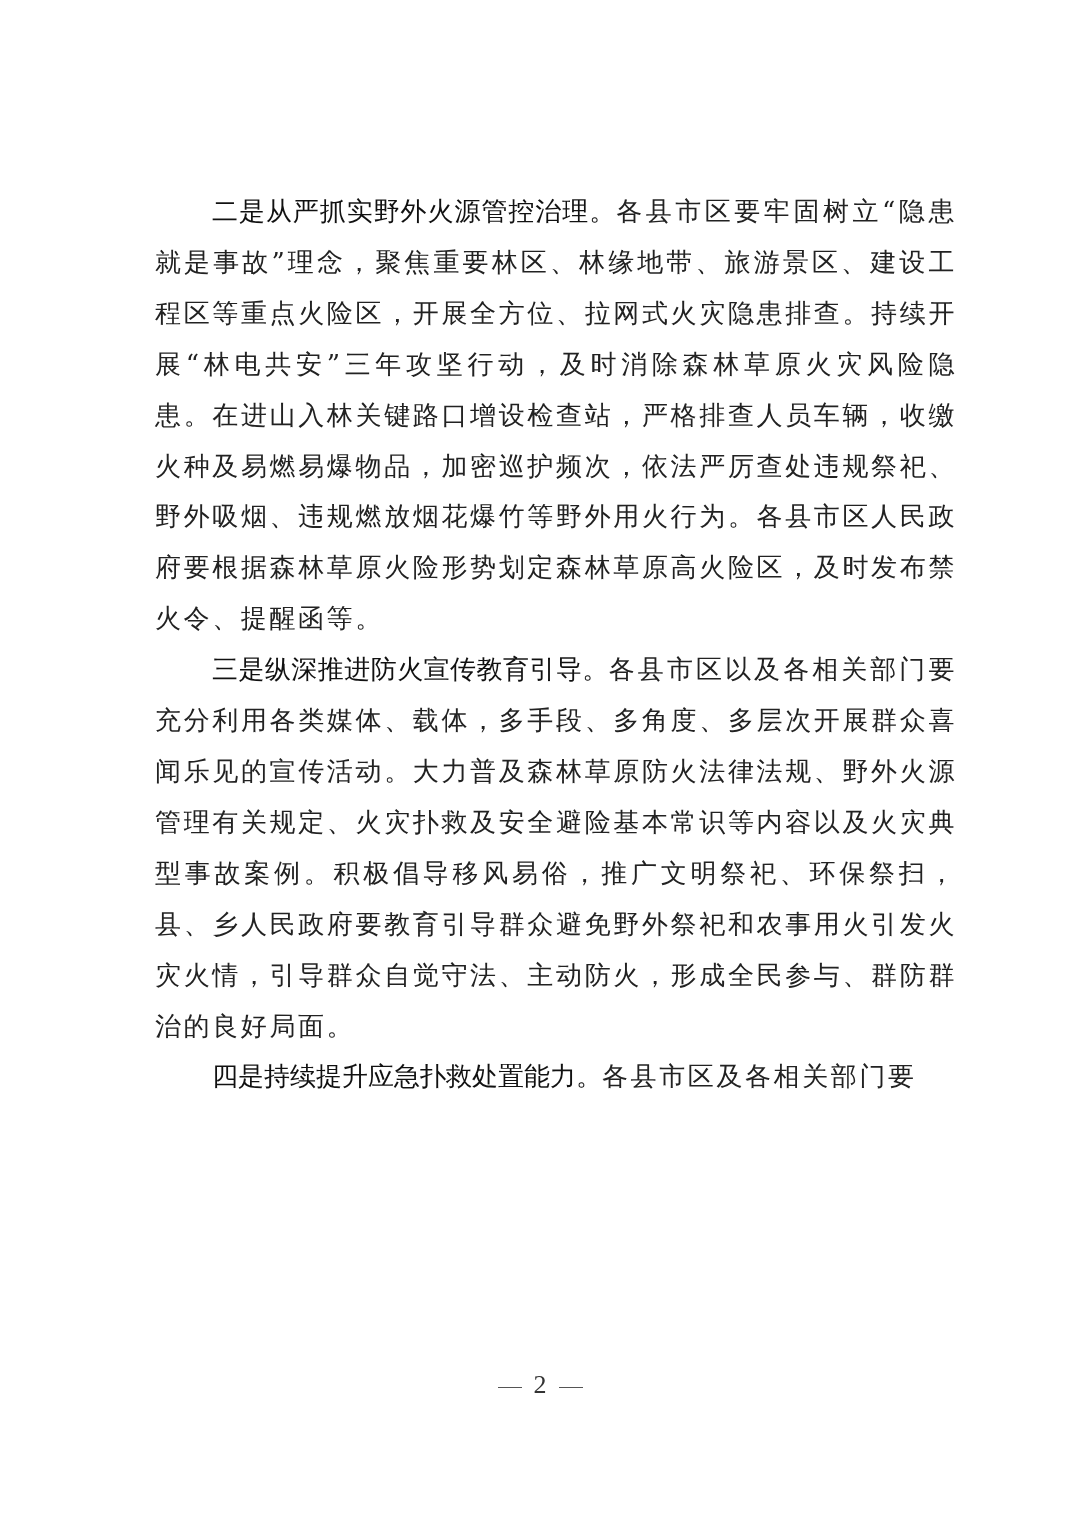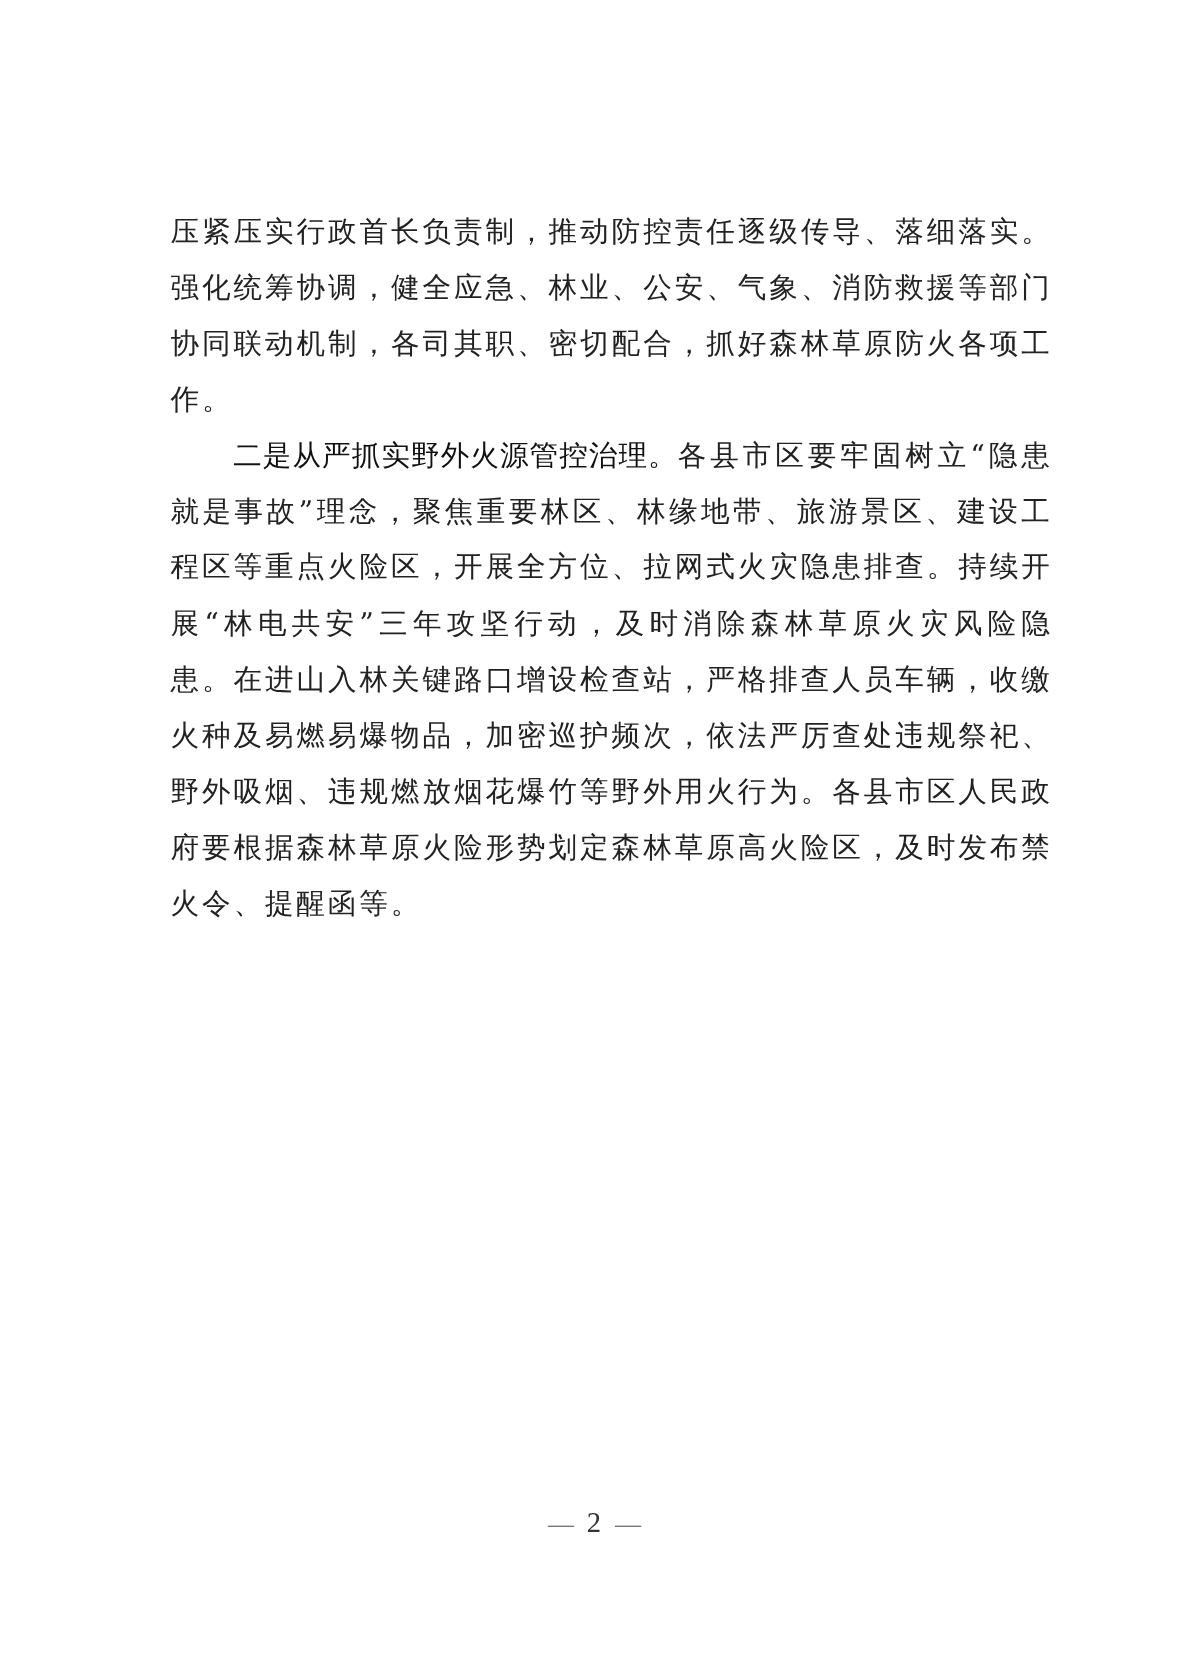--- a/index.html
+++ b/index.html
@@ -55,23 +55,26 @@
       height: 1px;
       background: #555555;
       vertical-align: middle;
       margin: 0 12px;
     }
   </style>
 </head>
 <body>
 
 <div class="page">
-  <p class="para">
-    <span class="lead"></span><span>压紧压实行政首长负责制，推动防控责任逐级传导、落细落实。强化统筹协调，健全应急、林业、公安、气象、消防救援等部门协同联动机制，各司其职、密切配合，抓好森林草原防火各项工作。</span>
+  <p class="para indent">
+    <span class="lead">二是从严抓实野外火源管控治理。</span><span>各县市区要牢固树立“隐患就是事故”理念，聚焦重要林区、林缘地带、旅游景区、建设工程区等重点火险区，开展全方位、拉网式火灾隐患排查。持续开展“林电共安”三年攻坚行动，及时消除森林草原火灾风险隐患。在进山入林关键路口增设检查站，严格排查人员车辆，收缴火种及易燃易爆物品，加密巡护频次，依法严厉查处违规祭祀、野外吸烟、违规燃放烟花爆竹等野外用火行为。各县市区人民政府要根据森林草原火险形势划定森林草原高火险区，及时发布禁火令、提醒函等。</span>
   </p>
   <p class="para indent">
-    <span class="lead">二是从严抓实野外火源管控治理。</span><span>各县市区要牢固树立“隐患就是事故”理念，聚焦重要林区、林缘地带、旅游景区、建设工程区等重点火险区，开展全方位、拉网式火灾隐患排查。持续开展“林电共安”三年攻坚行动，及时消除森林草原火灾风险隐患。在进山入林关键路口增设检查站，严格排查人员车辆，收缴火种及易燃易爆物品，加密巡护频次，依法严厉查处违规祭祀、野外吸烟、违规燃放烟花爆竹等野外用火行为。各县市区人民政府要根据森林草原火险形势划定森林草原高火险区，及时发布禁火令、提醒函等。</span>
+    <span class="lead">三是纵深推进防火宣传教育引导。</span><span>各县市区以及各相关部门要充分利用各类媒体、载体，多手段、多角度、多层次开展群众喜闻乐见的宣传活动。大力普及森林草原防火法律法规、野外火源管理有关规定、火灾扑救及安全避险基本常识等内容以及火灾典型事故案例。积极倡导移风易俗，推广文明祭祀、环保祭扫，县、乡人民政府要教育引导群众避免野外祭祀和农事用火引发火灾火情，引导群众自觉守法、主动防火，形成全民参与、群防群治的良好局面。</span>
+  </p>
+  <p class="para indent">
+    <span class="lead">四是持续提升应急扑救处置能力。</span><span>各县市区及各相关部门要</span>
   </p>
 </div>
 
 <div class="page-number">
   <span class="dash"></span><span>2</span><span class="dash"></span>
 </div>
 
 </body></html>

